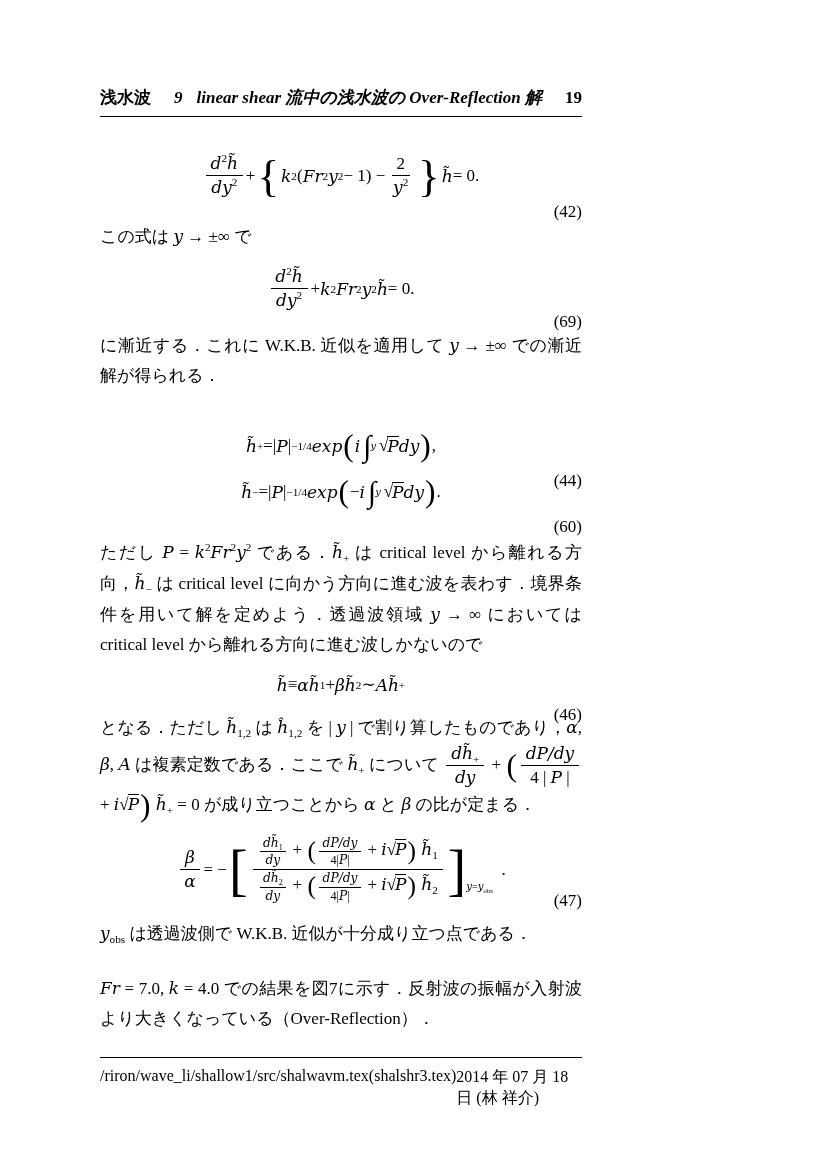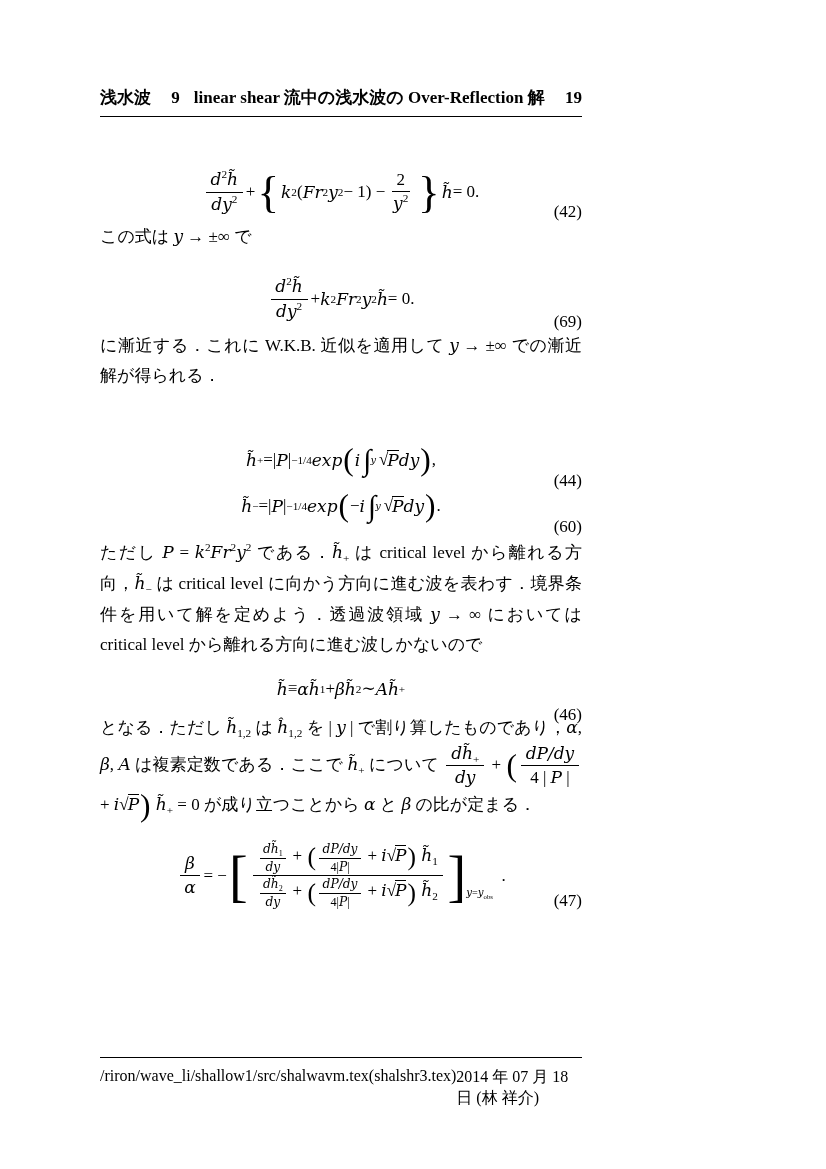--- a/index.html
+++ b/index.html
@@ -8,30 +8,30 @@
     font-family:"Liberation Serif","DejaVu Serif",serif; color:#000;
     overflow:hidden;
   }
   .inner { padding:86px 100px 0 100px; }
   
   .hdr {
     display:flex; justify-content:space-between; align-items:baseline;
     font-weight:bold; font-size:17px; border-bottom:1.2px solid #000;
     padding-bottom:7px;
   }
-  .hdr .ttl { white-space:nowrap; }
+  .hdr .ttl { white-space:nowrap;font-style:italic; }
   .hdr .secno { margin-right:14px; }
   
   .content { font-size:17px; line-height:30px; text-align:justify; }
   .para { margin:0; }
   i { font-family:"DejaVu Serif","Liberation Serif",serif; font-style:italic; }
   sup { font-size:66%; line-height:0; }
   sub { font-size:66%; line-height:0; }
   
-  .eqrow { position:relative; display:flex; justify-content:center; align-items:flex-end; }
+  .eqrow { position:relative; display:flex; justify-content:center; align-items:flex-start; }
   .eqtag { position:absolute; right:0; top:50%; transform:translateY(-50%); font-style:normal;margin-top:28px; }
   .eqbody { display:inline-flex; align-items:center; white-space:nowrap; }
   
   .fr { display:inline-flex; flex-direction:column; align-items:center; vertical-align:middle;
         text-align:center; line-height:1.2; margin:0 .18em; }
   .fr .nu { border-bottom:1px solid #000; padding:0 .28em 1px .28em; }
   .fr .de { padding:1px .28em 0 .28em; }
   .sf { font-size:72%; }
   
   .b1 { font-size:185%; font-style:normal; line-height:0; vertical-align:middle; margin:0 1px; font-weight:400; }
@@ -143,21 +143,23 @@
                     <span class="nu"><i>dh̃</i><sub>2</sub></span>
                     <span class="de"><i>dy</i></span>
                   </span></span> + <span class="b1s">(</span><span class="sf"><span class="fr">
                     <span class="nu"><i>dP/dy</i></span>
                     <span class="de">4|<i>P</i>|</span>
                   </span></span> + <i>i</i><span class="rt">√</span><span class="vin"><i>P</i></span><span class="b1s">)</span> <i>h̃</i><sub>2</sub></span>
             </span><span class="b3">]</span><sub class="blim"><i>y</i>=<i>y</i><sub>obs</sub></sub>&nbsp;&nbsp;.</span>
         <span class="eqtag">(47)</span>
       </div>
 
+      <p class="para s-p5"><i>y</i><sub>obs</sub> は透過波側で W.K.B. 近似が十分成り立つ点である．</p>
 
+      <p class="para s-p6"><i>Fr</i> = 7.0, <i>k</i> = 4.0 での結果を図7に示す．反射波の振幅が入射波より大きくなっている（Over-Reflection）．</p>
 
     </div>
   </div>
 
   <div class="ftr">
     <span>/riron/wave_li/shallow1/src/shalwavm.tex(shalshr3.tex)</span>
     <span>2014 年 07 月 18 日 (林 祥介)</span>
   </div>
 </div>
 

